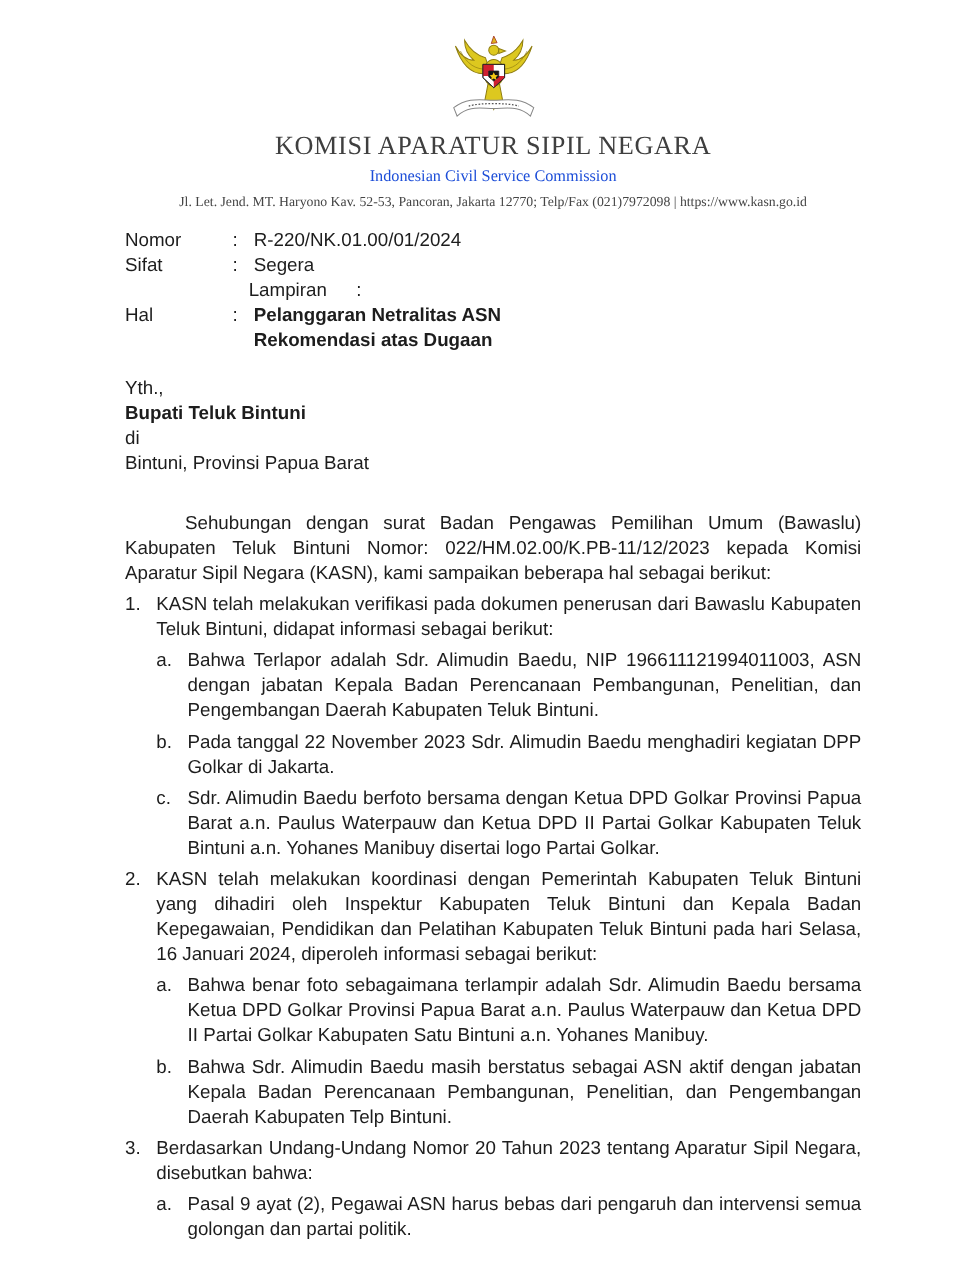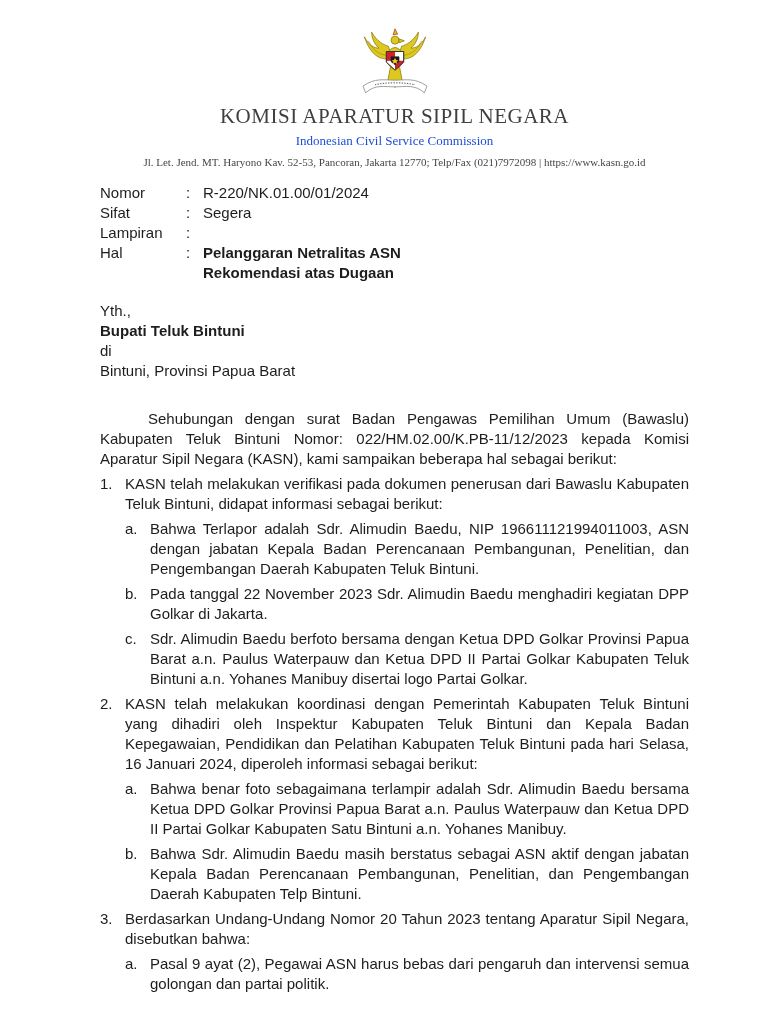--- a/index.html
+++ b/index.html
@@ -40,21 +40,21 @@
     font-family: "Liberation Serif", "DejaVu Serif", serif;
     font-size: 11px;
     color: #454545;
     line-height: 14px;
     margin-top: 6px;
     white-space: nowrap;
   }
 
   
   .meta-grid { display: flex; justify-content: space-between; align-items: flex-start; margin-top: 14px; }
-  .meta-row { display: flex; }
+  .meta-row { display: flex; justify-content: center; }
   .ml { width: 86px; flex: none; }
   .mc { width: 17px; flex: none; }
   .mv { flex: 1; }
   .mv .line { display: block; }
   .bold { font-weight: bold; }
   .meta-date { white-space: nowrap; }
 
   
   .recipient { margin-top: 18px; }
 

